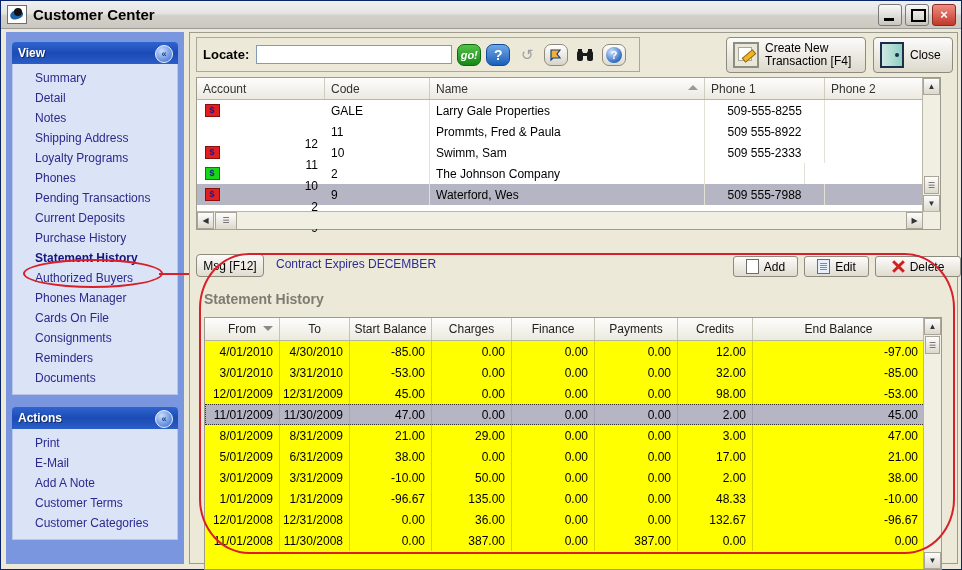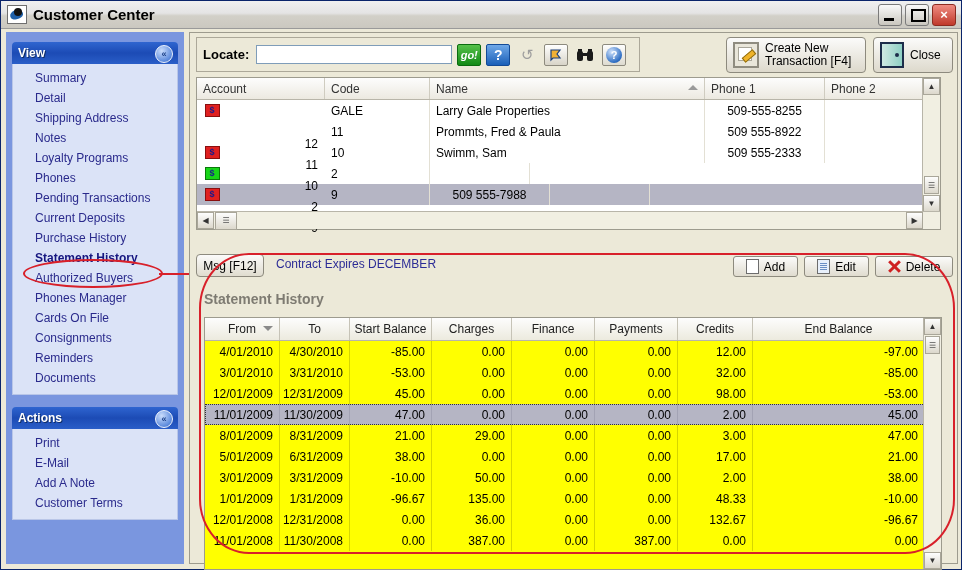--- a/index.html
+++ b/index.html
@@ -113,21 +113,21 @@
     background:#ece9d8;border:1px solid #aca899;
     display:flex;align-items:center;padding:0 6px;box-sizing:border-box;
   }
   #locatebar .lbl{font-weight:bold;font-size:13px;color:#000;margin-right:7px;}
   #locate-input{
     width:196px;height:19px;background:#fff;border:1px solid #7f9db9;
     box-sizing:border-box;font-family:"Liberation Sans",sans-serif;font-size:12px;
     padding:0 3px;
   }
   .tbtn{
-    width:24px;height:22px;margin-left:5px;border-radius:2px;
+    width:24px;height:22px;margin-left:5px;border-radius:7px;
     display:flex;align-items:center;justify-content:center;
     box-sizing:border-box;position:relative;
   }
   .tbtn.go{background:linear-gradient(to bottom,#56c14a,#138a16);border:1px solid #0b6b0f;
     color:#fff;font-weight:bold;font-size:11px;font-style:italic;}
   .tbtn.help{background:linear-gradient(to bottom,#6fa8e8,#1a5fb8);border:1px solid #134a96;
     color:#fff;font-weight:bold;font-size:14px;}
   .tbtn.refresh{background:#ece9d8;border:1px solid #ece9d8;color:#9e9e9e;font-size:15px;}
   .tbtn.flag{background:linear-gradient(to bottom,#fff,#d8d4c8);border:1px solid #8d8a7e;}
   .tbtn.bino{background:#ece9d8;border:1px solid #ece9d8;}
@@ -265,22 +265,22 @@
   <div id="leftnav">
 
     <div class="panel">
       <div class="panel-head">
         <span class="ttl">View</span>
         <span class="chev">«</span>
       </div>
       <div class="panel-body">
         <div class="nav-item">Summary</div>
         <div class="nav-item">Detail</div>
+        <div class="nav-item">Notes</div>
         <div class="nav-item">Shipping Address</div>
-        <div class="nav-item">Notes</div>
         <div class="nav-item">Loyalty Programs</div>
         <div class="nav-item">Phones</div>
         <div class="nav-item">Pending Transactions</div>
         <div class="nav-item">Current Deposits</div>
         <div class="nav-item">Purchase History</div>
         <div class="nav-item sel">Statement History</div>
         <div class="nav-item">Authorized Buyers</div>
         <div class="nav-item">Phones Manager</div>
         <div class="nav-item">Cards On File</div>
         <div class="nav-item">Consignments</div>
@@ -292,20 +292,21 @@
     <div class="panel">
       <div class="panel-head">
         <span class="ttl">Actions</span>
         <span class="chev">«</span>
       </div>
       <div class="panel-body">
         <div class="nav-item">Print</div>
         <div class="nav-item">E-Mail</div>
         <div class="nav-item">Add A Note</div>
         <div class="nav-item">Customer Terms</div>
+        <div class="nav-item">Customer Categories</div>
       </div>
     </div>
   </div>
 
   <div id="annot-ellipse"></div>
   <svg id="annot-arrow" viewBox="0 0 50 10">
     <line x1="0" y1="5" x2="36" y2="5" stroke="#d8202a" stroke-width="2"></line>
     <polygon points="36,0 50,5 36,10" fill="#d8202a"></polygon>
   </svg>
 
@@ -387,28 +388,30 @@
         <div class="c" style="width:275px">Swimm, Sam</div>
         <div class="c" style="width:120px;justify-content:center">509  555-2333</div>
         <div class="c" style="width:100px"></div>
       </div>
       <div class="grow">
         <div class="c c-ico">
             <span class="dollar green">$</span>
           </div>
         <div class="c num" style="width:98px">2</div>
         <div class="c" style="width:105px">2</div>
+        <div class="c" style="width:275px">The Johnson Company</div>
         <div class="c" style="width:100px"></div>
       </div>
       <div class="grow sel">
         <div class="c c-ico">
             <span class="dollar red">$</span>
           </div>
         <div class="c num" style="width:98px">9</div>
         <div class="c" style="width:105px">9</div>
+        <div class="c" style="width:275px">Waterford, Wes</div>
         <div class="c" style="width:120px;justify-content:center">509  555-7988</div>
         <div class="c" style="width:100px"></div>
       </div>
 
       <div class="vsb">
         <div class="sb-btn">▲</div>
         <div style="position:absolute;bottom:34px;left:0;">
             <div class="sb-thumb">☰</div>
           </div>
         <div class="sb-btn" style="position:absolute;bottom:17px;left:0;">▼</div>
@@ -424,21 +427,21 @@
       <div id="btn-msg">Msg [F12]</div>
       <div id="contract-msg">Contract Expires DECEMBER</div>
       <div class="smbtn" style="left:537px;top:2px;width:65px;">
         <span class="pageicon"></span>
         <span>Add</span>
       </div>
       <div class="smbtn" style="left:608px;top:2px;width:65px;">
         <span class="pageicon blue"></span>
         <span>Edit</span>
       </div>
-      <div class="smbtn" style="left:679px;top:2px;width:78px;">
+      <div class="smbtn" style="left:679px;top:2px;width:86px;">
         <span class="xicon"></span>
         <span>Delete</span>
       </div>
     </div>
 
     <div id="stmt-title">Statement History</div>
 
     <div id="stmt-grid">
       <div class="sh">
         <div class="c" style="width:75px">

